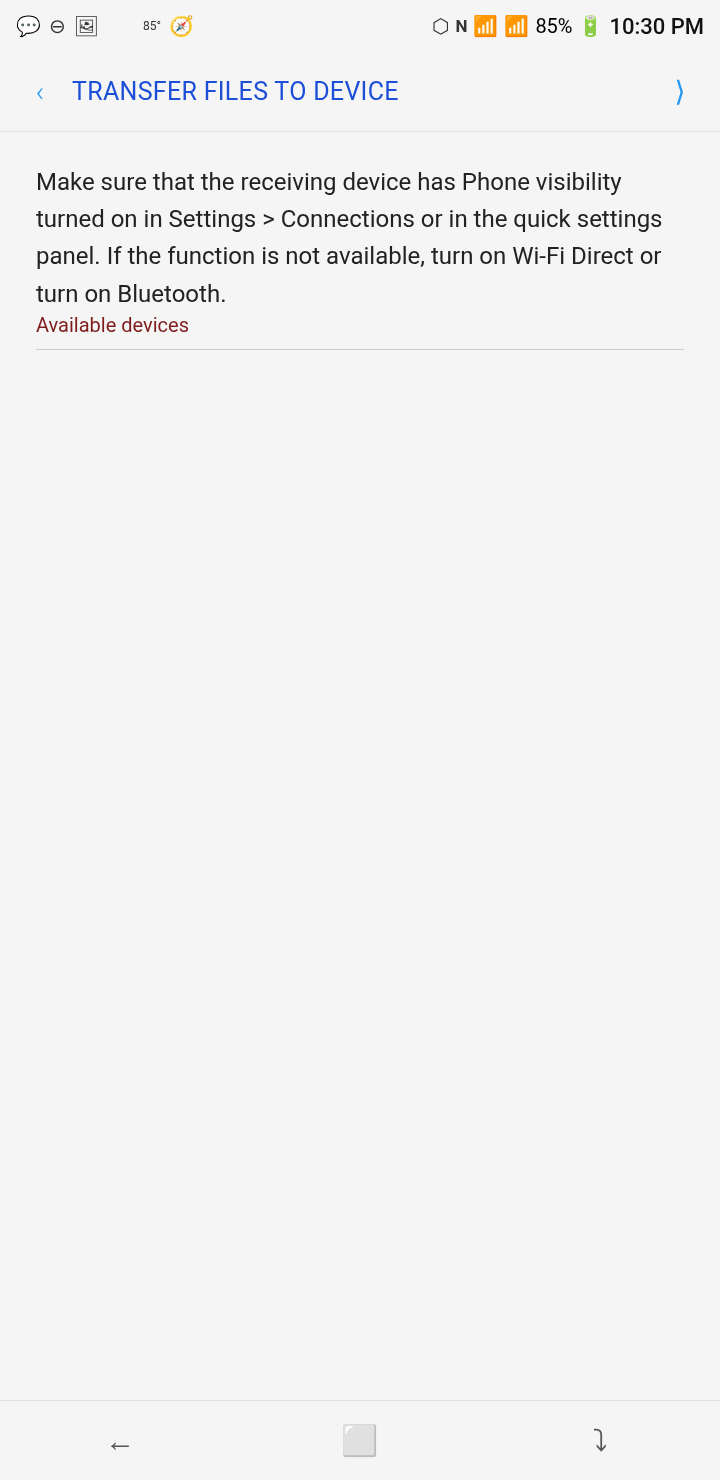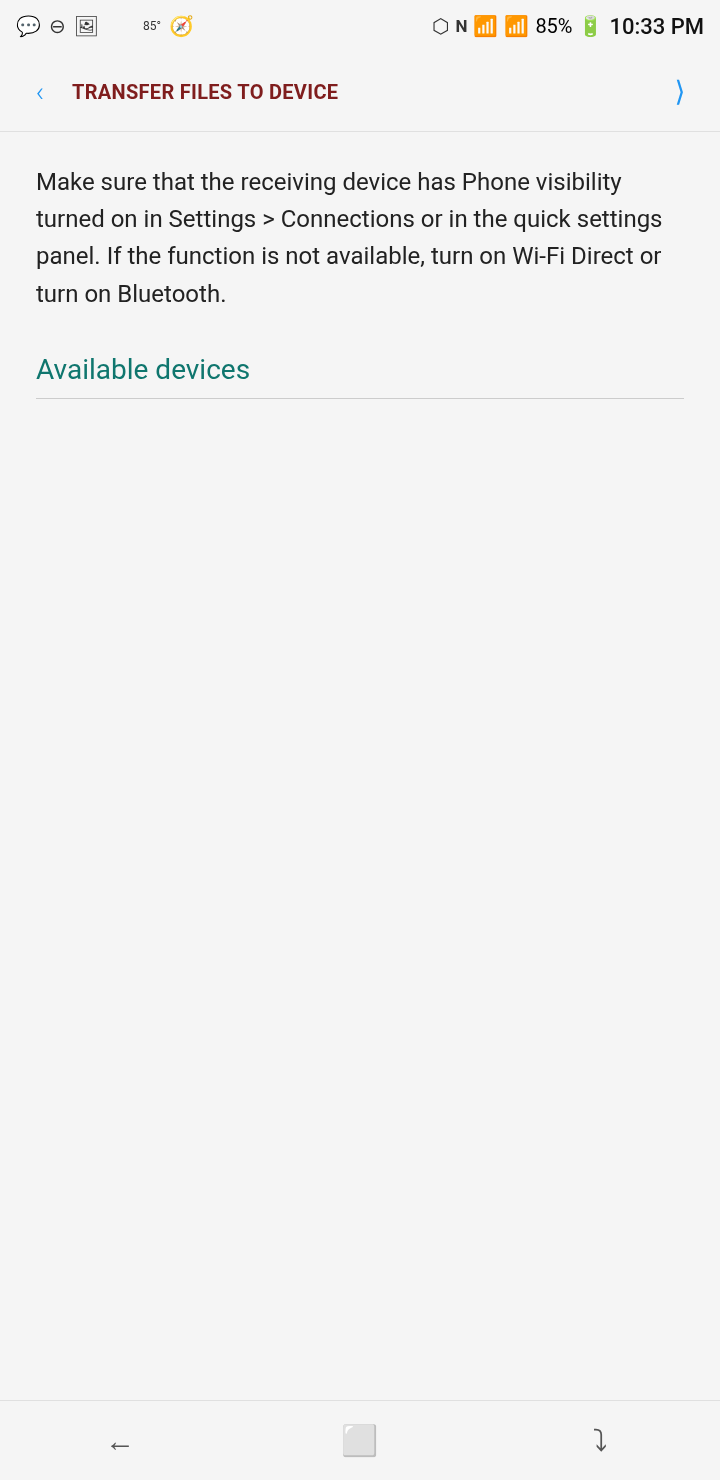--- a/index.html
+++ b/index.html
@@ -67,23 +67,23 @@
       justify-content: center;
       cursor: pointer;
     }
     .back-arrow {
       font-size: 28px;
       color: #2196F3;
       font-weight: 300;
     }
     .app-bar-title {
       flex: 1;
-      font-size: 20px;
-      font-weight: 700;
-      color: #7f1d1d;
+      font-size: 25px;
+      font-weight: 400;
+      color: #1d4ed8;
       letter-spacing: 0.3px;
       margin-left: 8px;
     }
     .app-bar-more {
       width: 48px;
       height: 48px;
       display: flex;
       align-items: center;
       justify-content: center;
       cursor: pointer;
@@ -100,27 +100,26 @@
     .info-text {
       font-size: 24px;
       color: #222;
       line-height: 1.55;
       margin-bottom: 28px;
     }
     .info-text-secondary {
       font-size: 24px;
       color: #222;
       line-height: 1.55;
-      margin-bottom: 40px;
     }
 
     
     .section-header {
-      font-size: 28px;
-      color: #0f766e;
+      font-size: 20px;
+      color: #7f1d1d;
       padding-bottom: 12px;
       border-bottom: 1px solid #ccc;
       margin-bottom: 0;
     }
 
     
     .bottom-nav {
       position: fixed;
       bottom: 0;
       left: 0;
@@ -156,21 +155,21 @@
     <span class="status-icon" style="font-size:12px;font-weight:400;margin-left:36px;">85°</span>
     <span class="status-icon">🧭</span>
   </div>
   <div class="status-bar-right">
     <span class="status-icon" style="font-size:20px;">⬡</span>
     <span class="status-icon" style="font-size:17px;font-weight:700;">N</span>
     <span class="status-icon">📶</span>
     <span class="status-icon">📶</span>
     <span class="status-battery">85%</span>
     <span class="status-icon">🔋</span>
-    <span class="status-time">10:33 PM</span>
+    <span class="status-time">10:30 PM</span>
   </div>
 </div>
 
 <div class="app-bar">
   <div class="back-button">
     <span class="back-arrow">‹</span>
   </div>
   <span class="app-bar-title">TRANSFER FILES TO DEVICE</span>
   <div class="app-bar-more">
     <span class="more-dots">⟩</span>

